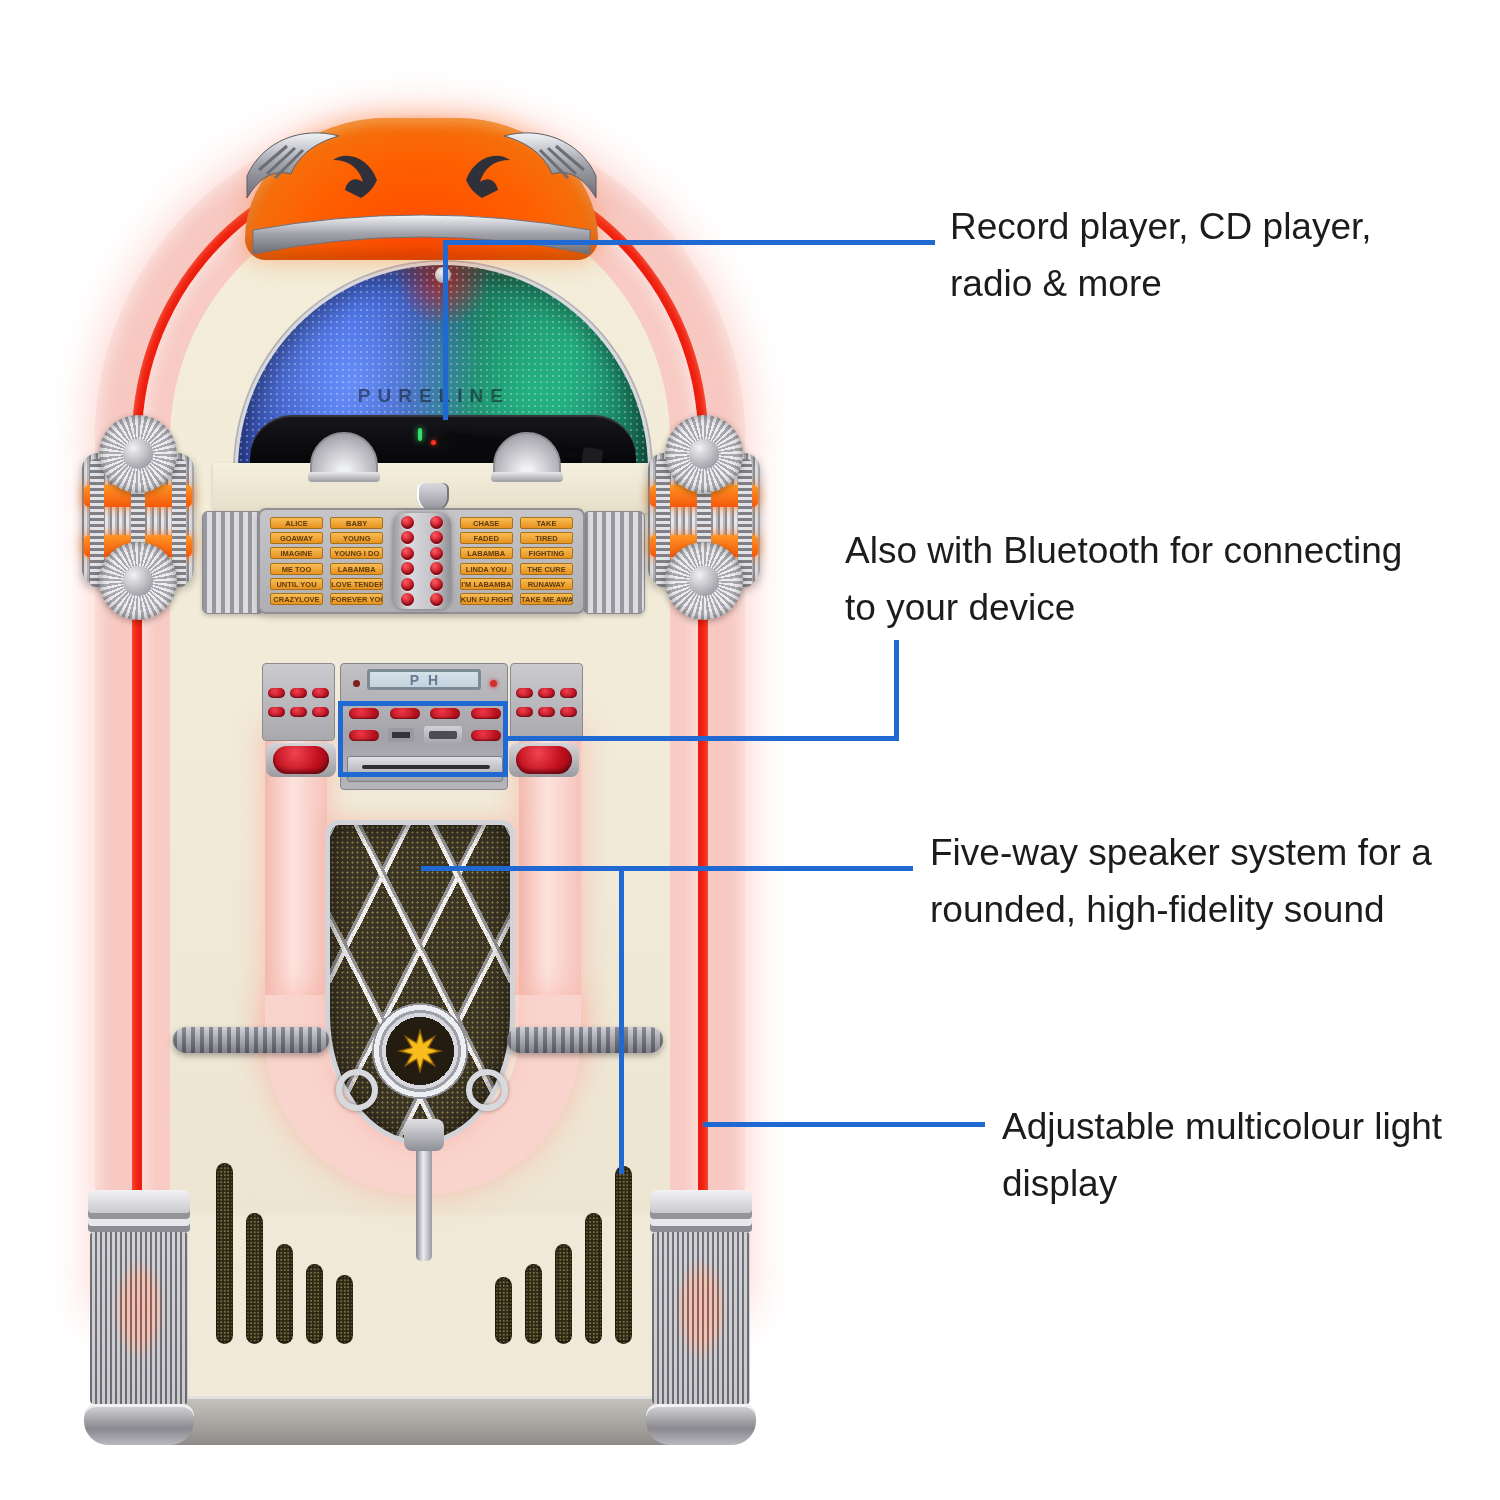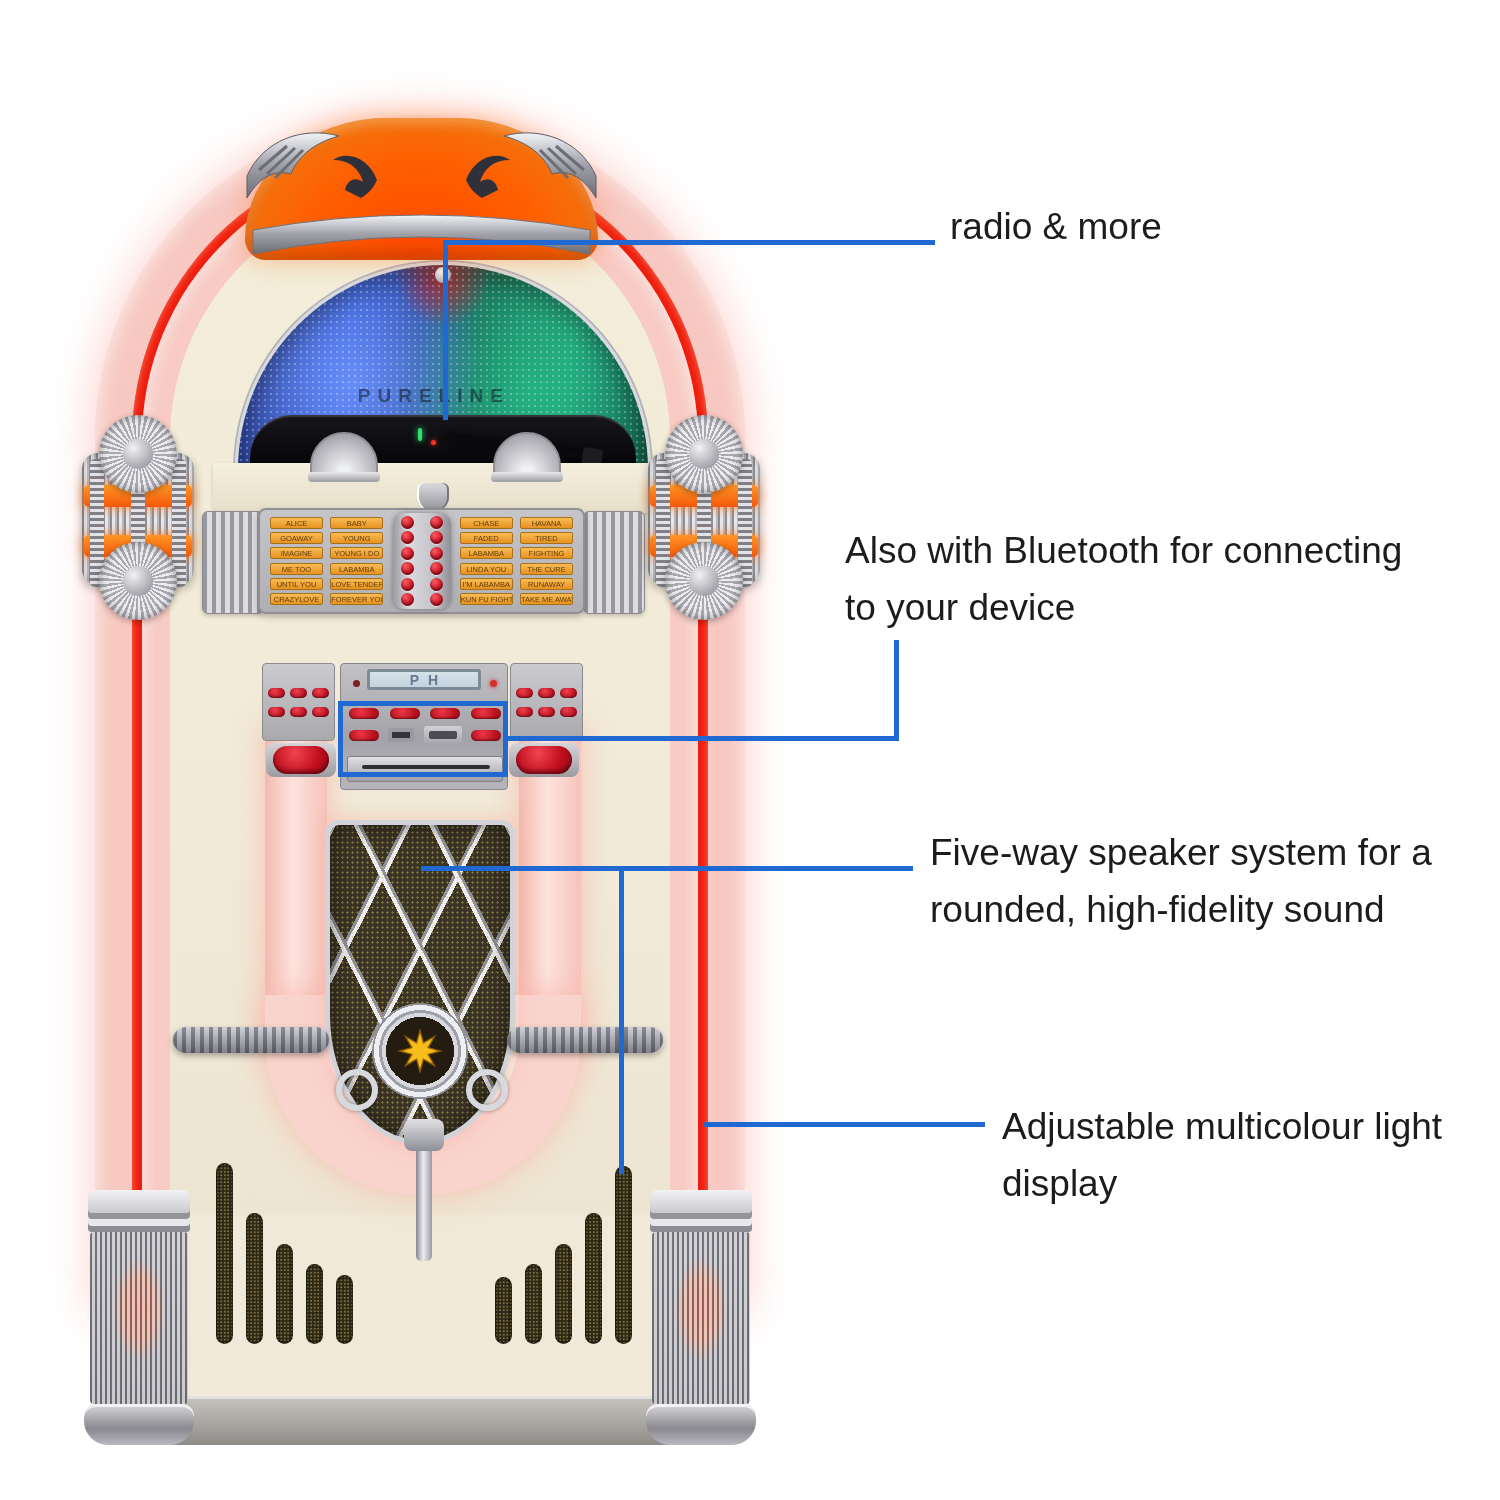--- a/index.html
+++ b/index.html
@@ -79,21 +79,21 @@
   .ribbed{top:396px;width:60px;height:101px;z-index:6;border:1px solid #8a8a90;border-radius:6px;
         background:repeating-linear-gradient(90deg,#97979d 0 4px,#dddde1 4px 9px);
         box-shadow:0 2px 4px rgba(0,0,0,.2);}
   .ribbed-l{left:107px;} .ribbed-r{left:488px;}
 
   
   .song-panel{left:163px;top:393px;width:327px;height:106px;z-index:7;box-sizing:border-box;
         background:linear-gradient(180deg,#c6c6ca,#aeaeb3);border:2px solid #8f8f95;border-radius:8px;
         display:flex;justify-content:space-between;padding:7px 10px;box-shadow:0 3px 6px rgba(0,0,0,.25);}
   .song-col{display:flex;flex-direction:column;justify-content:space-between;width:53px;}
-  .song-col span{height:12px;line-height:12px;font-size:7.5px;font-weight:normal;text-align:center;
+  .song-col span{height:12px;line-height:12px;font-size:7.5px;font-weight:bold;text-align:center;
         color:#5f3c0e;background:linear-gradient(180deg,#f8bd55,#e7921f);
         border:1px solid #a7701a;border-radius:2px;overflow:hidden;white-space:nowrap;box-sizing:border-box;}
   .selector{position:relative;width:58px;margin:-4px 2px;background:linear-gradient(90deg,#9b9ba1,#d9d9dd 30%,#c2c2c7 70%,#8f8f95);
         border-radius:12px;display:grid;grid-template-columns:1fr 1fr;align-content:space-evenly;justify-items:center;
         box-shadow:0 0 5px rgba(0,0,0,.35);}
   .selector i{width:13px;height:13px;border-radius:50%;
         background:radial-gradient(circle at 35% 30%,#ff5a62,#c01020 65%,#8d0a16);
         box-shadow:inset 0 -2px 3px rgba(0,0,0,.4),0 1px 1px rgba(255,255,255,.6);}
 
   
@@ -315,21 +315,21 @@
         </div>
       <div class="song-col">
           <span>CHASE</span>
           <span>FADED</span>
           <span>LABAMBA</span>
           <span>LINDA YOU</span>
           <span>I'M LABAMBA</span>
           <span>KUN FU FIGHTING</span>
         </div>
       <div class="song-col">
-          <span>HAVANA</span>
+          <span>TAKE</span>
           <span>TIRED</span>
           <span>FIGHTING</span>
           <span>THE CURE</span>
           <span>RUNAWAY</span>
           <span>TAKE ME AWAY</span>
         </div>
     </div>
 
     <div class="abs canister can-l">
       <div class="can-body"></div>
@@ -446,20 +446,21 @@
   <div class="line l1v"></div>
   <div class="line l1h"></div>
   <div class="cbox"></div>
   <div class="line l2h"></div>
   <div class="line l2v"></div>
   <div class="line l3h"></div>
   <div class="line l3v"></div>
   <div class="line l4h"></div>
 
   <div class="note n1">
+    <div>Record player, CD player,</div>
     <div>radio &amp; more</div>
   </div>
   <div class="note n2">
     <div>Also with Bluetooth for connecting</div>
     <div>to your device</div>
   </div>
   <div class="note n3">
     <div>Five-way speaker system for a</div>
     <div>rounded, high-fidelity sound</div>
   </div>

